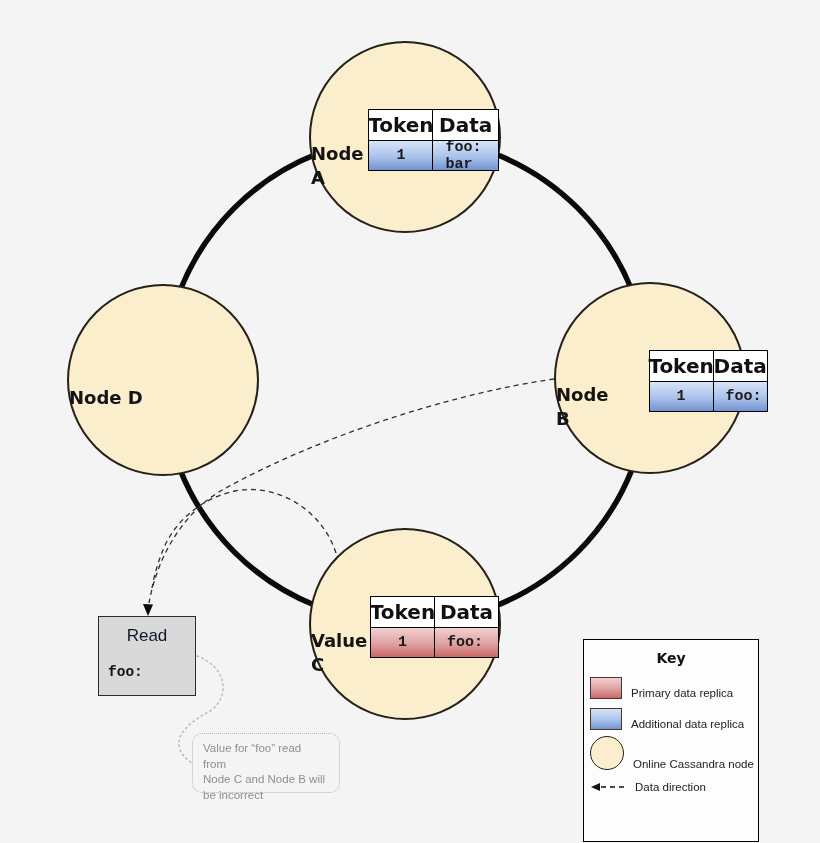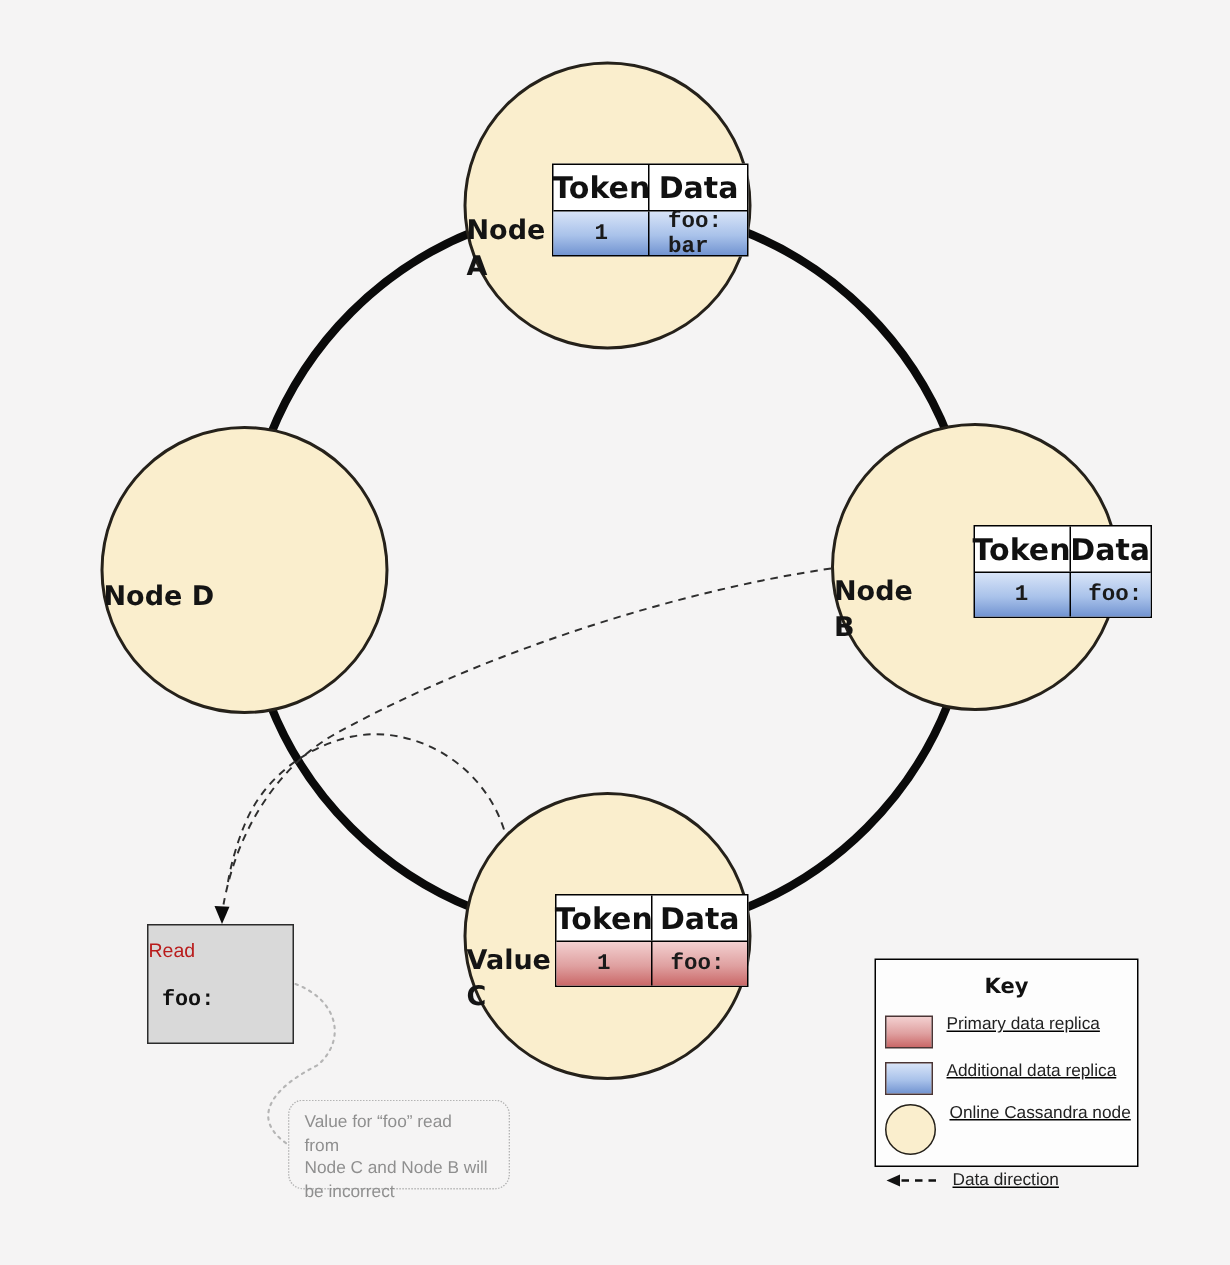--- a/index.html
+++ b/index.html
@@ -29,35 +29,35 @@
   .cell.data  { flex:1; padding-left:12px; }
   .thead .cell { justify-content:center; padding-left:0;
                  font-family:"DejaVu Sans", sans-serif; font-weight:bold; font-size:20px; color:#111; }
   .mono { font-family:"Liberation Mono", monospace; font-weight:bold; font-size:15px; color:#1a1a1a; }
   .row-additional { background:linear-gradient(180deg,#d8e4f8 0%,#a9c2ea 55%,#7294d1 100%); }
   .row-primary    { background:linear-gradient(180deg,#f3d0d0 0%,#dfa0a0 55%,#ca6868 100%); }
 
   
   .read-box { position:absolute; left:98px; top:616px; width:98px; height:80px; z-index:3;
               background:#d9d9d9; border:1.6px solid #2b2b2b; }
-  .read-title { margin-top:9px; font-size:13px; color:#b91c1c; }
+  .read-title { text-align:center; margin-top:9px; font-size:17px; color:#0f172a; }
   .read-value { margin:18px 0 0 9px; font-family:"Liberation Mono", monospace;
                 font-weight:bold; font-size:14.5px; color:#111; }
 
   
   .note { position:absolute; left:192px; top:733px; width:148px; height:60px; z-index:3;
           border:1.5px dotted #b4b4b4; border-radius:10px; padding:7px 12px 0 10px; }
   .note span { display:block; font-size:11.5px; line-height:15.5px; color:#8f8f8f; }
 
   
-  .key { position:absolute; left:583px; top:639px; width:176px; height:139px; z-index:3;
+  .key { position:absolute; left:583px; top:639px; width:176px; height:203px; z-index:3;
          background:#fdfdfd; border:1.6px solid #000; display:flex; flex-direction:column; }
   .key-title { margin-top:10px; text-align:center; font-family:"DejaVu Sans", sans-serif;
                font-weight:bold; font-size:14px; color:#111; }
-  .key-item { display:flex; align-items:flex-start; padding-left:6px;text-decoration:underline; }
+  .key-item { display:flex; align-items:flex-end; padding-left:6px; }
   .key-item .label { margin-left:9px; font-size:11.5px; color:#222; }
   .sw { width:32px; height:22px; border:1.3px solid #4a3535; flex:0 0 auto; }
   .sw-primary { background:linear-gradient(180deg,#f3d0d0 0%,#dfa0a0 55%,#ca6868 100%); }
   .sw-additional { background:linear-gradient(180deg,#d8e4f8 0%,#a9c2ea 55%,#7294d1 100%); }
   .sw-node { width:34px; height:34px; border-radius:50%; background:#faeecd; border:1.6px solid #25211a; flex:0 0 auto; }
   .ki-1 { margin-top:11px; } .ki-2 { margin-top:9px; } .ki-3 { margin-top:6px; } .ki-4 { margin-top:11px; }
   .arrow-sample { width:36px; height:12px; flex:0 0 auto; }
 </style>
 </head>
 <body>

